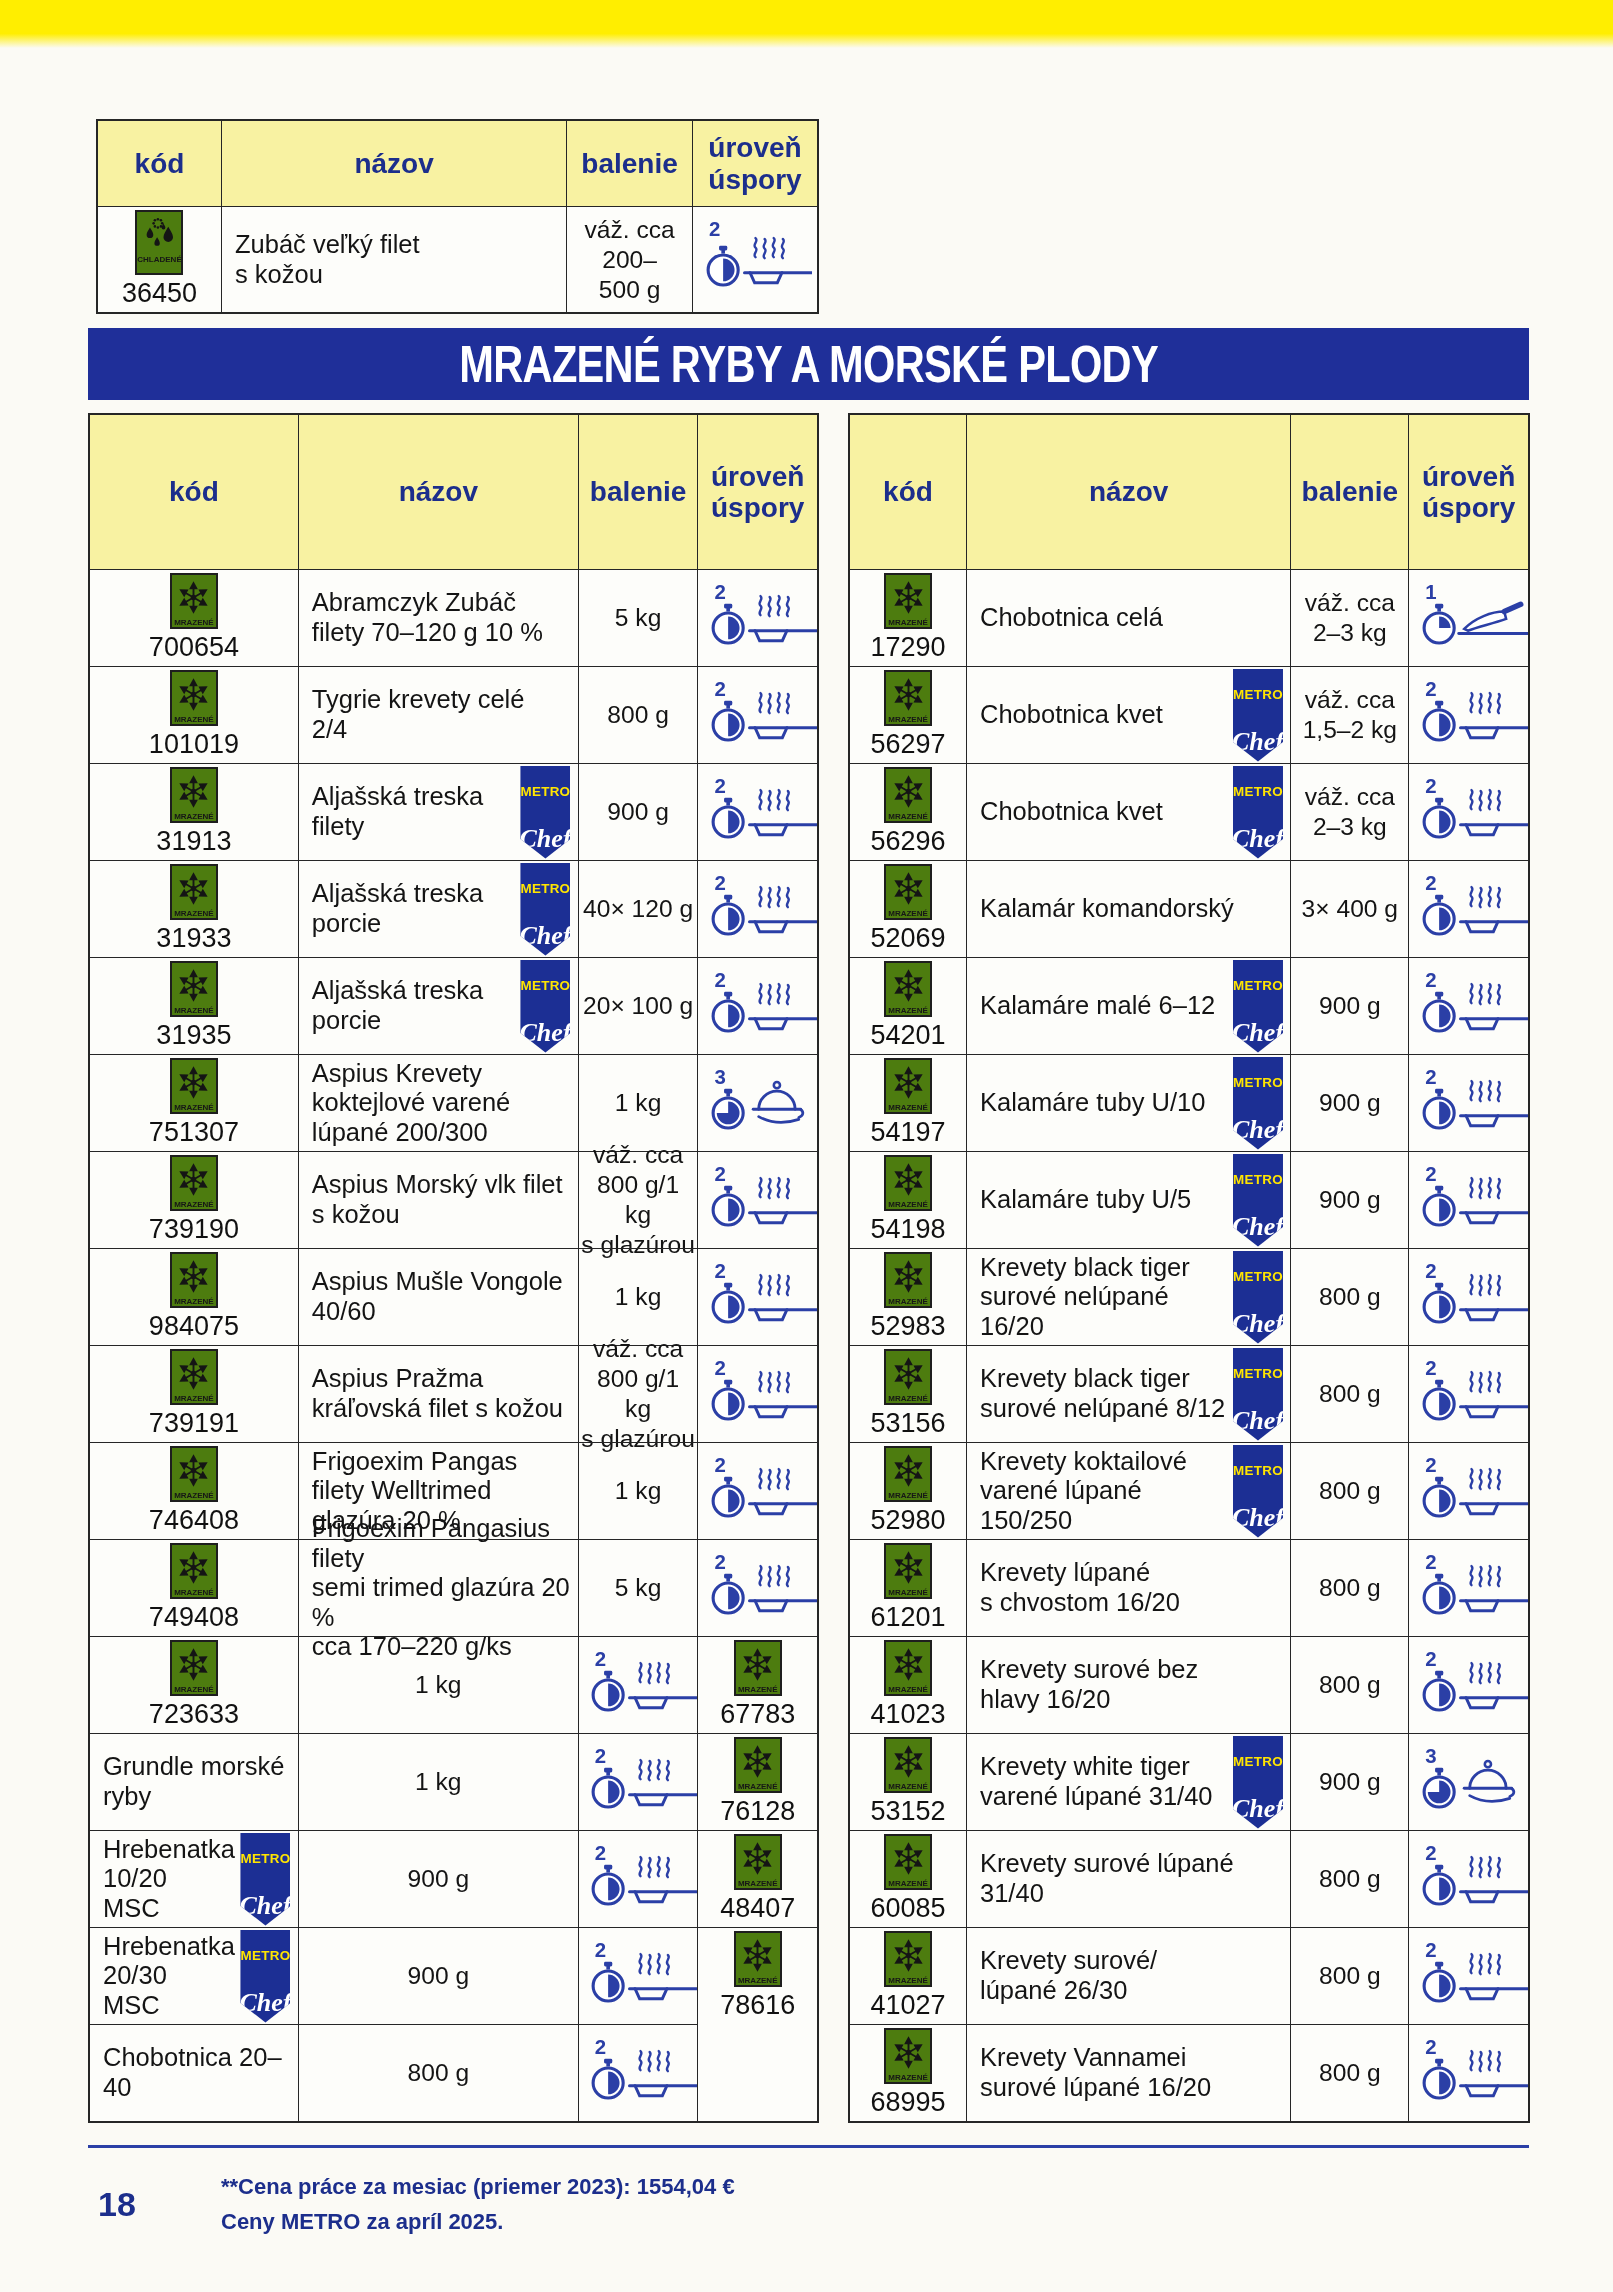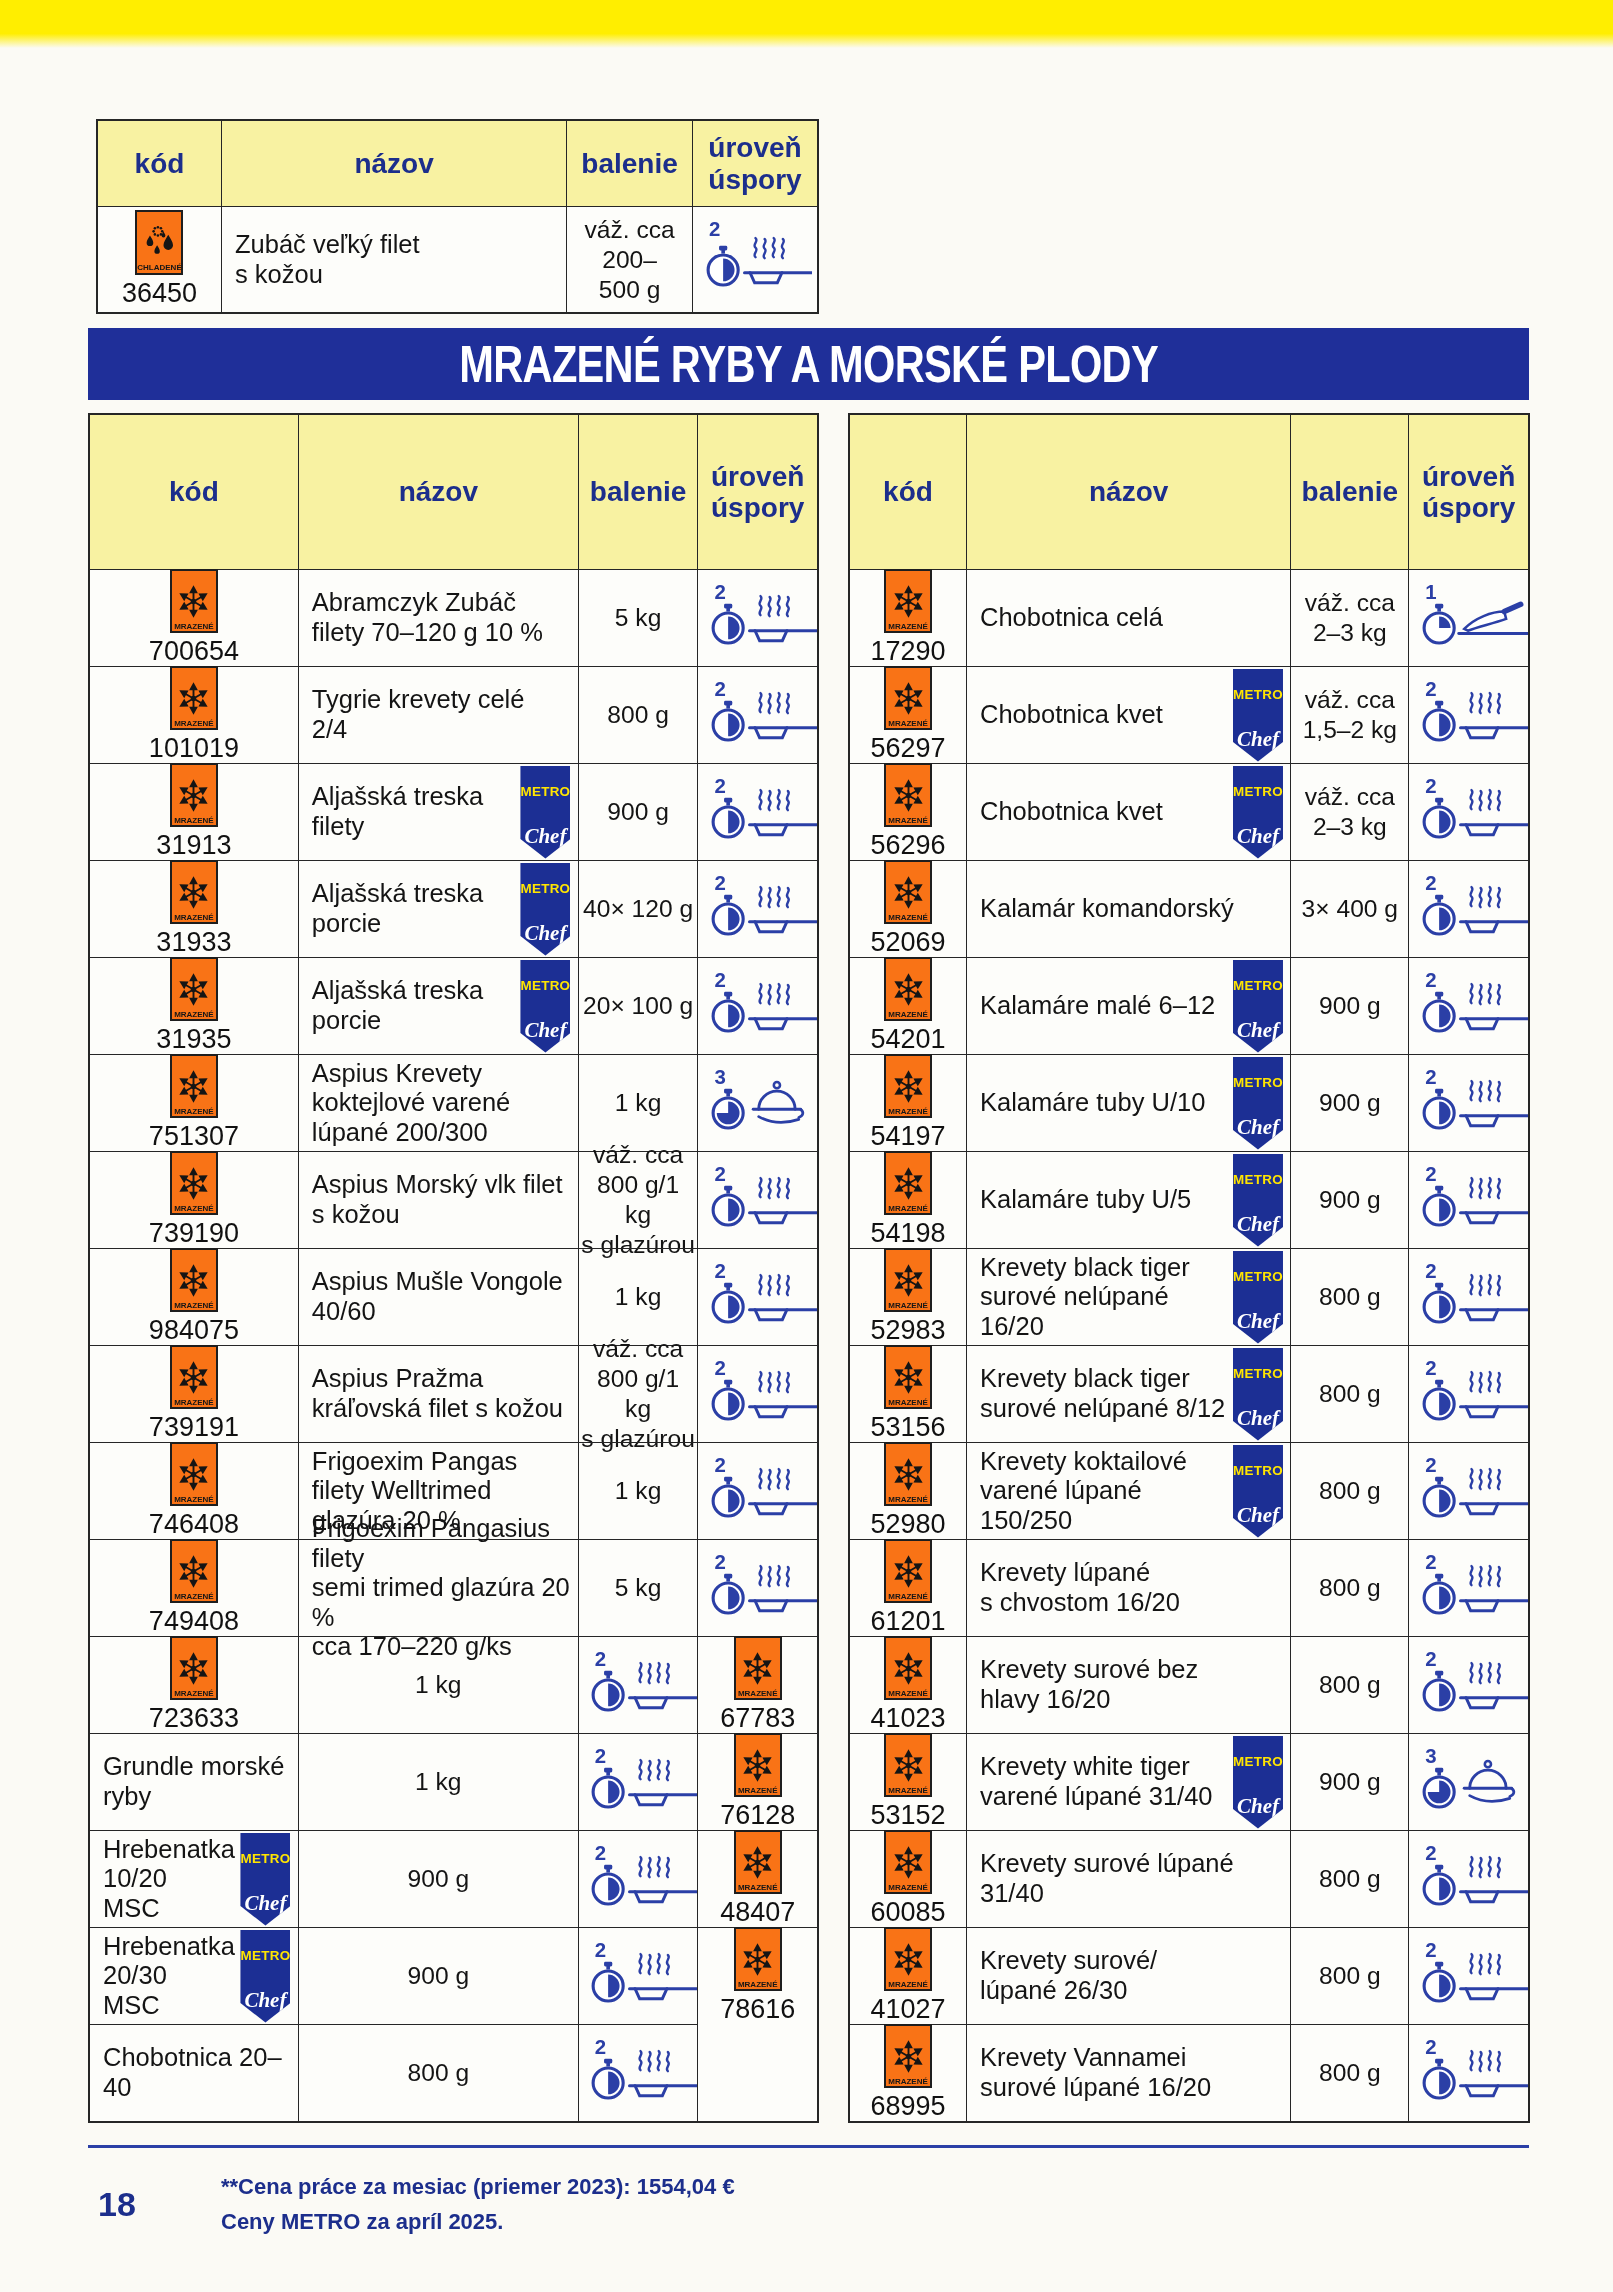--- a/index.html
+++ b/index.html
@@ -45,41 +45,41 @@
   }
   .cell{
     border-right:1.9px solid #262626;
     border-top:1.9px solid #262626;
     box-sizing:border-box;
     overflow:visible;
   }
   .cat-table > :nth-child(4n){border-right:none;}
   .c-code{display:flex;flex-direction:column;align-items:center;justify-content:center;padding:2.8px 0;}
   .storage-box{
-    width:48px;height:67px;border:2.3px solid #1e1e1e;background:#f97316;
+    width:48px;height:67px;border:2.3px solid #1e1e1e;background:#4d7c0f;
     display:flex;flex-direction:column;align-items:center;justify-content:flex-start;
-    box-sizing:border-box;padding-top:13px;
+    box-sizing:border-box;padding-top:5px;
   }
   .storage-box svg{width:35px;height:35px;display:block;}
   .storage-label{font-size:8px;font-weight:bold;color:#161616;margin-top:2.8px;white-space:nowrap;}
   .code-num{font-size:27px;color:#111;margin-top:2.8px;}
   .c-name{
     display:flex;align-items:center;justify-content:space-between;
     padding:3.7px 7.4px 3.7px 13px;font-size:25.5px;line-height:1.16;
   }
   .name-text{white-space:pre-line;}
   .chef-badge{
     flex:0 0 auto;width:50px;height:93px;margin-left:5.6px;
     background:#1c2f94;
     clip-path:polygon(0 0,100% 0,100% 79%,50% 100%,0 79%);
     display:flex;flex-direction:column;align-items:center;
     padding-top:18.6px;box-sizing:border-box;gap:12px;
   }
   .badge-metro{color:#ffe500;font-weight:bold;font-size:13.4px;letter-spacing:0.3px;}
-  .badge-chef{color:#ffffff;font-family:"Liberation Serif", serif;font-style:italic;font-weight:bold;font-size:21px;margin-top:12px;}
+  .badge-chef{color:#ffffff;font-family:"Liberation Serif", serif;font-style:italic;font-weight:bold;font-size:26px;margin-top:12px;}
   .c-pack{
     display:flex;align-items:center;justify-content:center;text-align:center;
     font-size:24.6px;line-height:1.22;white-space:pre-line;padding:0 1.9px;
   }
   .c-sav{position:relative;display:flex;align-items:center;padding-left:5.6px;}
   .sav-num{position:absolute;top:11px;left:16px;color:#2b3fa6;font-weight:bold;font-size:20.4px;}
   .sav-icon svg{width:113px;height:61px;display:block;margin-top:9.3px;}
   
   .banner{
     position:absolute;left:88px;top:328px;width:1441px;height:72px;

